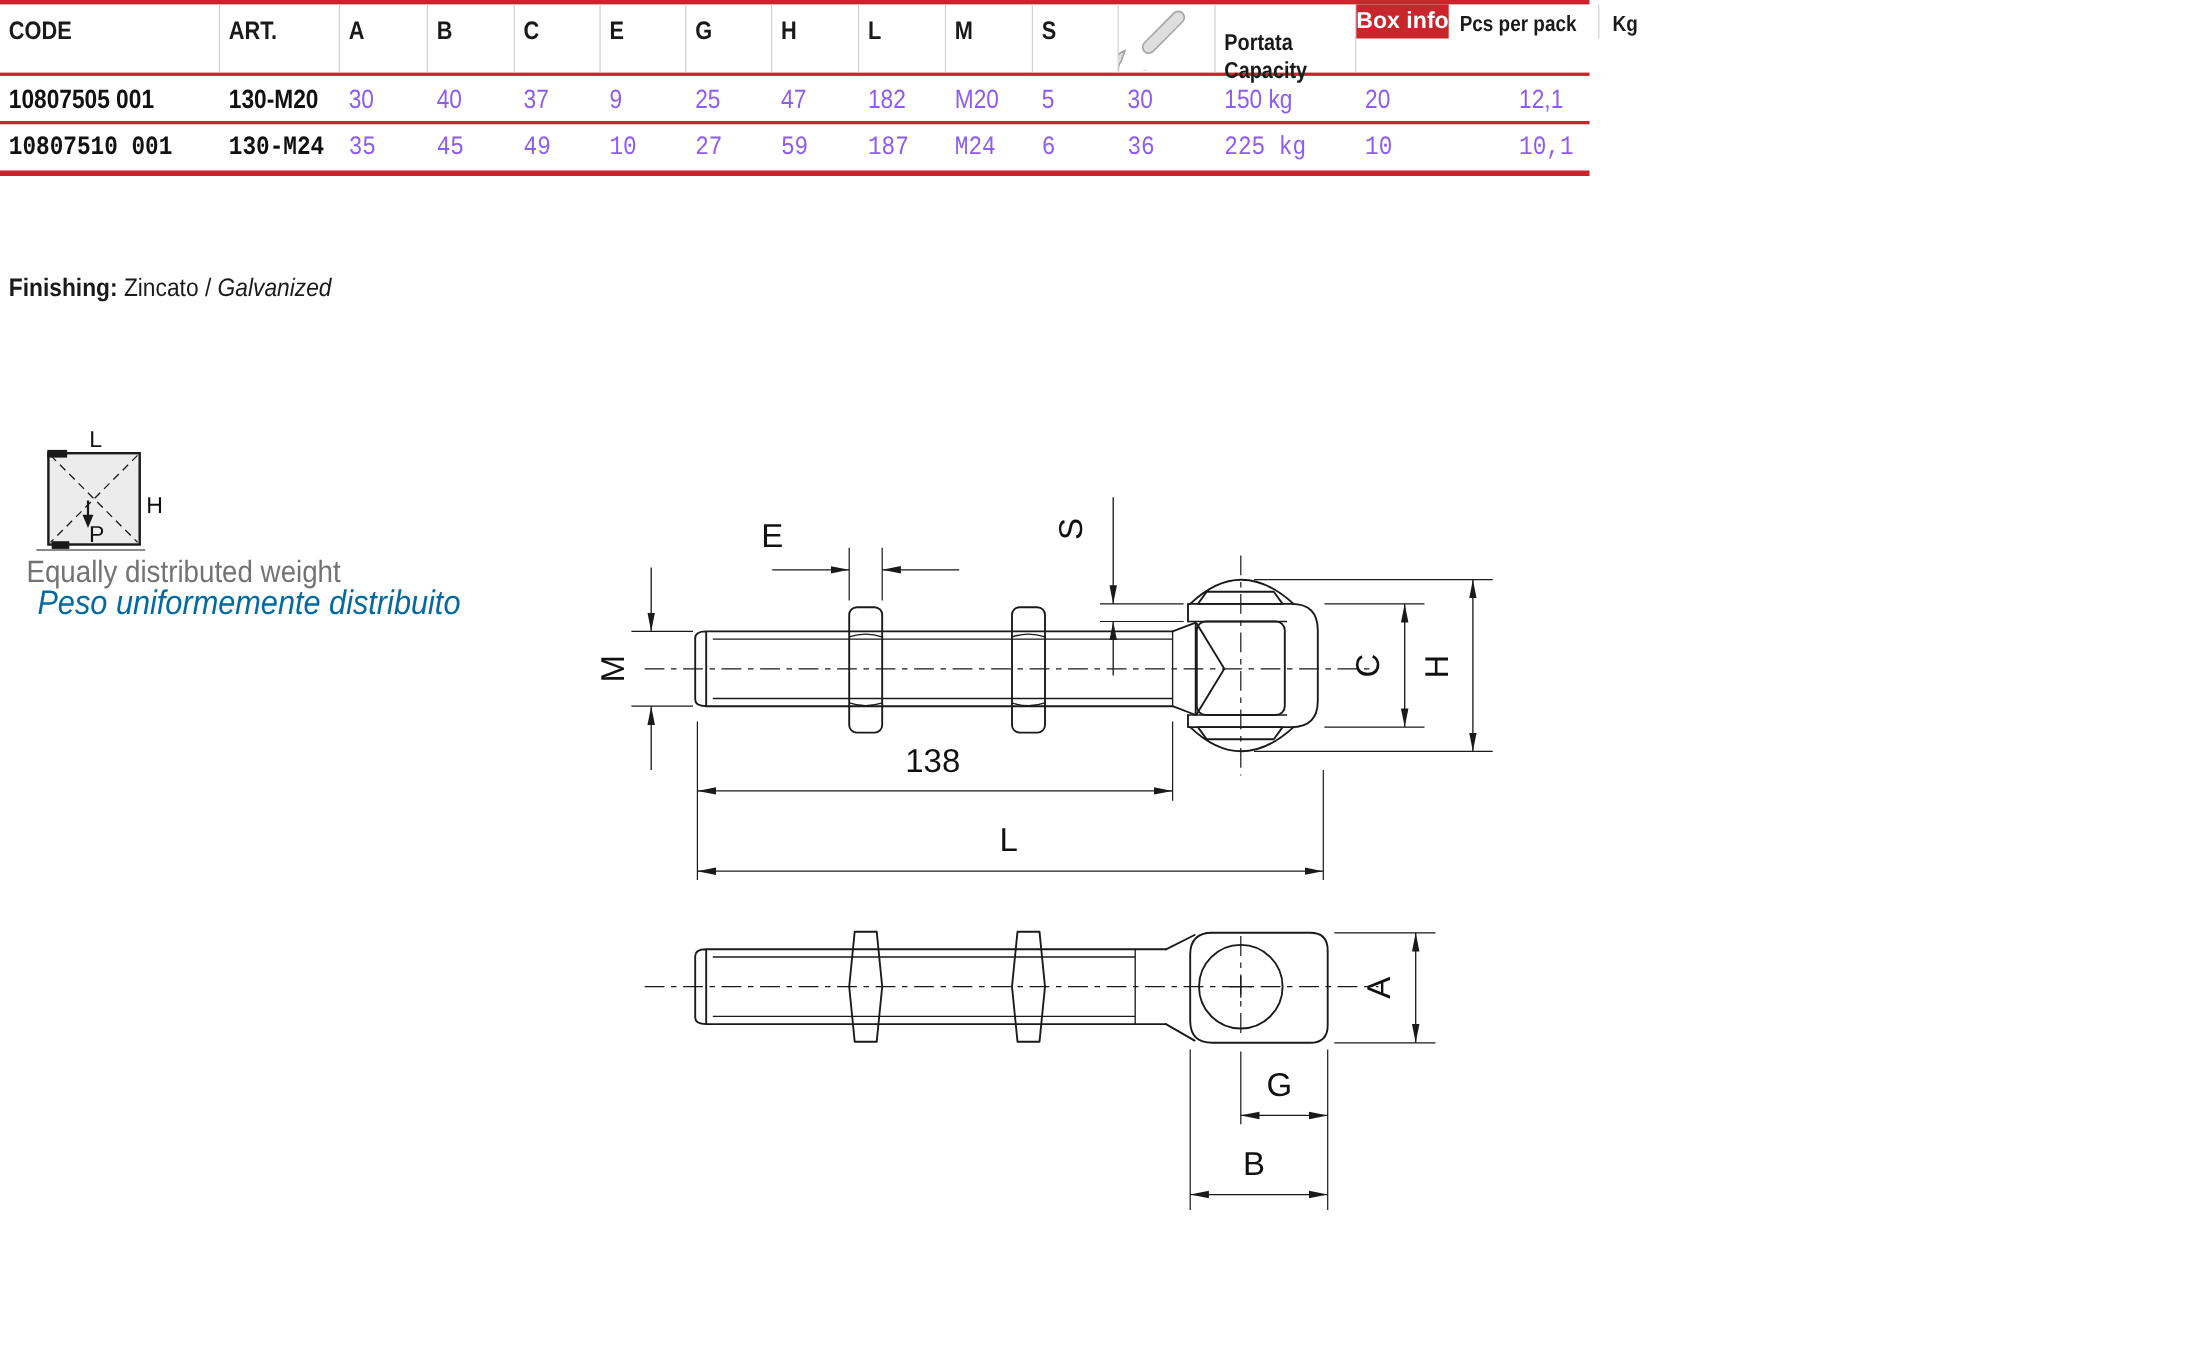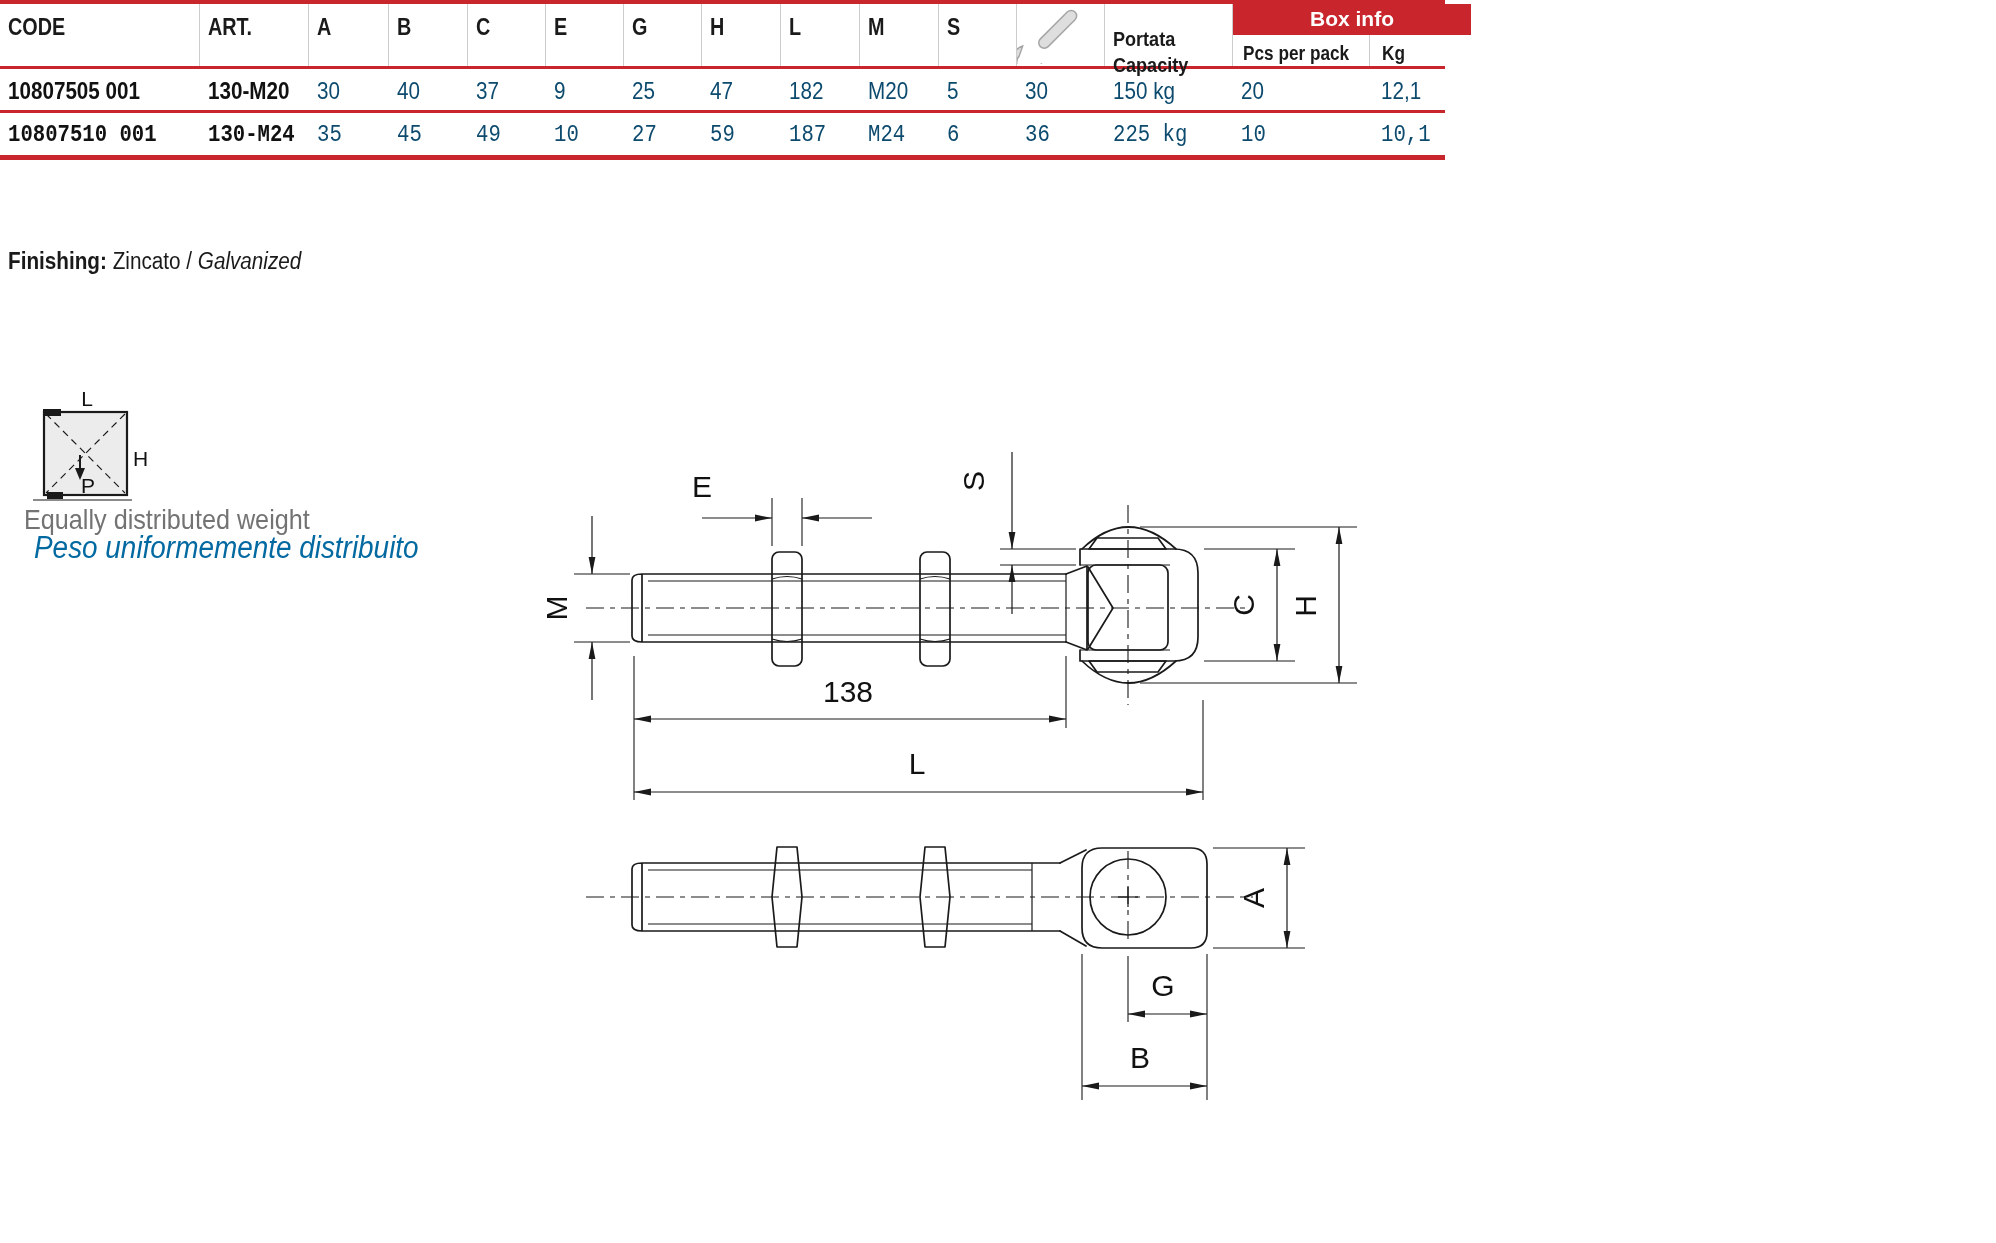--- a/index.html
+++ b/index.html
@@ -17,28 +17,28 @@
   .drow1{top:69px;height:41px;}
   .drow2{top:113px;height:42px;font-family:Liberation Mono, monospace;}
   .cell{box-sizing:border-box;padding-left:8px;overflow:visible;white-space:nowrap;}
   .hcell{border-right:1px solid #ccc;padding-top:10px;font-weight:bold;font-size:23px;}
   .hcell.last{border-right:none;}
   .w-code{width:200px}.w-art{width:109px}.w-a{width:80px}.w-b{width:79px}.w-c{width:78px}
   .w-e{width:78px}.w-g{width:78px}.w-h{width:79px}.w-l{width:79px}.w-m{width:79px}
   .w-s{width:78px}.w-wr{width:88px}.w-cap{width:128px}.w-box{width:238px}
   .capcell{font-size:21px;line-height:26px;padding-top:22px;}
   .wrcell{padding:0;}
-  .boxwrap{padding:0;display:flex;flex-direction:column;}
+  .boxwrap{padding:0;display:flex;flex-direction:row;}
   .boxtitle{height:31px;background:#c8252c;color:#fff;font-weight:bold;font-size:21px;
             text-align:center;line-height:30px;}
   .boxsub{display:flex;height:31px;}
   .boxsub .sub{box-sizing:border-box;font-weight:bold;font-size:20px;padding:7px 0 0 10px;}
   .sub.pcs{width:136px;}
   .sub.kg{width:102px;border-left:1px solid #ccc;padding-left:12px;}
-  .dcell{padding-top:8px;font-size:24px;color:#0c4a6e;}
+  .dcell{padding-top:8px;font-size:24px;color:#8b5cf6;}
   .dcell.strong{font-weight:bold;color:#111;}
   .cx{display:inline-block;transform:scaleX(.86);transform-origin:0 50%;white-space:nowrap;}
   .cx90{display:inline-block;transform:scaleX(.9);transform-origin:0 50%;white-space:nowrap;}
   
   .finline{position:absolute;left:8px;top:248px;font-size:23px;}
   .finline .lbl{font-weight:bold;}
   .finline .ital{font-style:italic;}
   .note{position:absolute;left:8px;font-size:27px;color:#111;}
   .note.n1{top:308px;}
   .note.n2{top:357px;}

